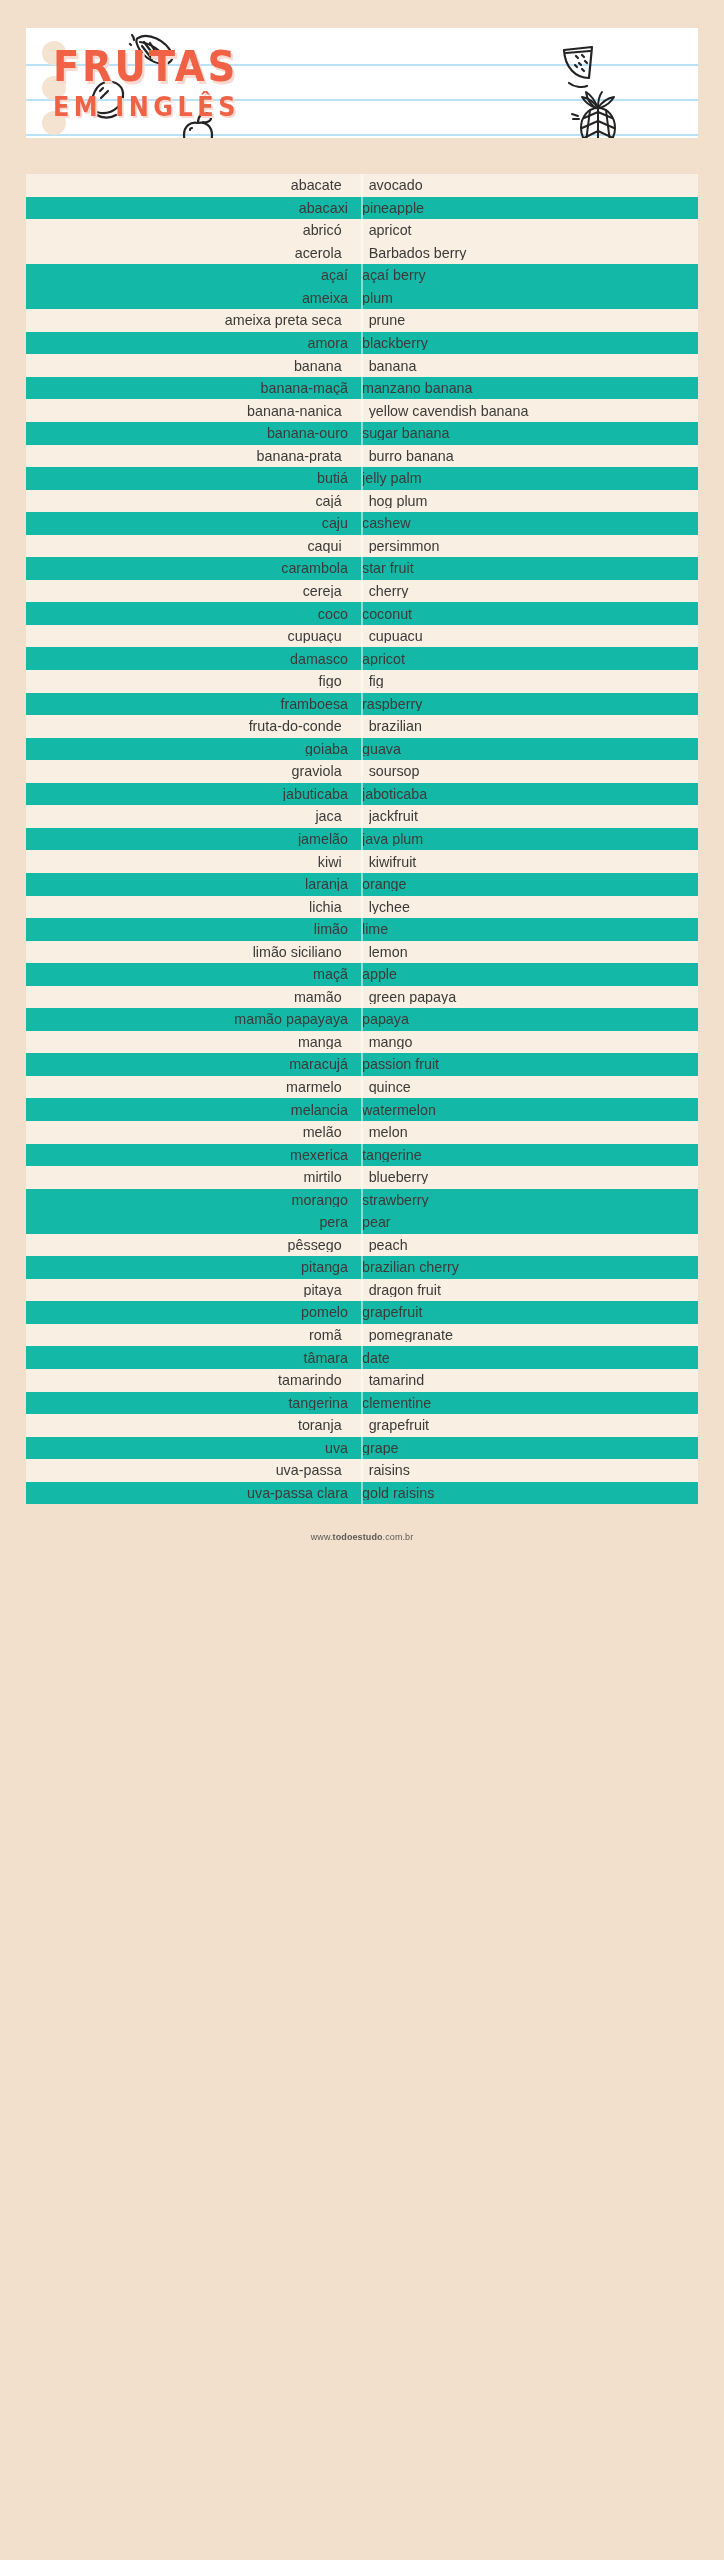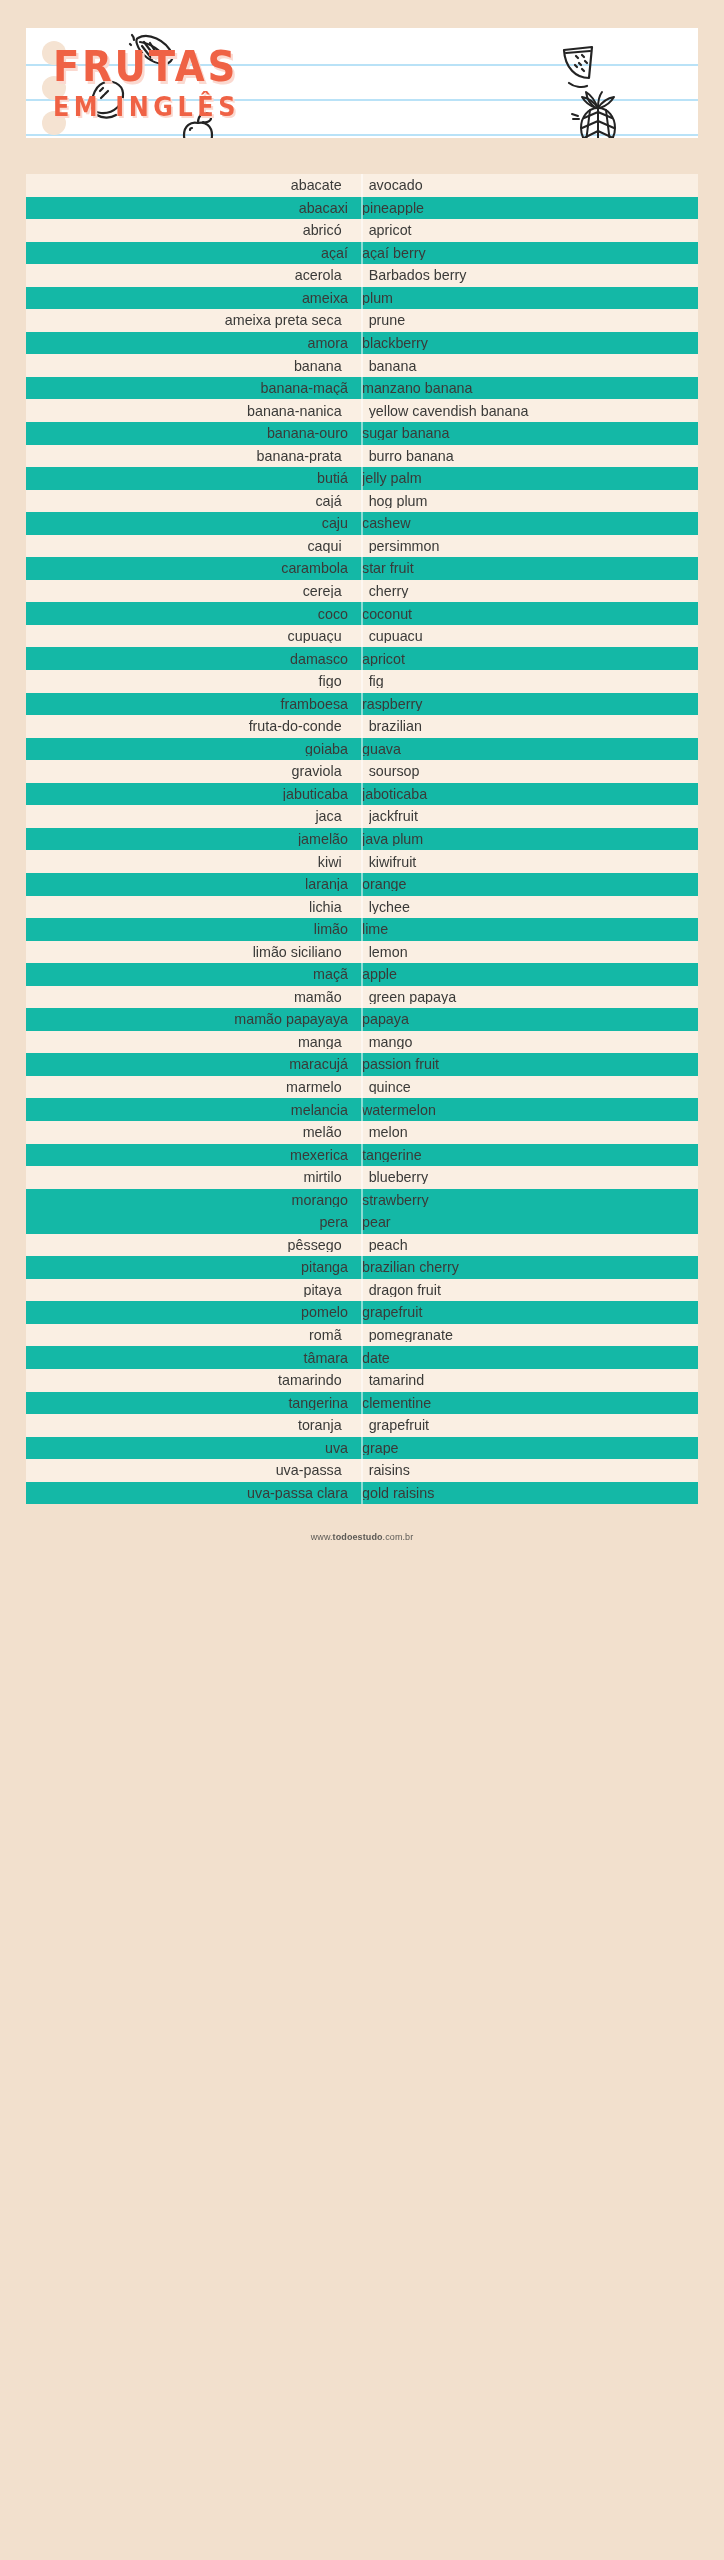--- a/index.html
+++ b/index.html
@@ -227,27 +227,27 @@
           <div class="cell cell-en">avocado</div>
         </div>
         <div class="row even">
           <div class="cell cell-pt">abacaxi</div>
           <div class="cell cell-en">pineapple</div>
         </div>
         <div class="row odd">
           <div class="cell cell-pt">abricó</div>
           <div class="cell cell-en">apricot</div>
         </div>
+        <div class="row odd">
+          <div class="cell cell-pt">acerola</div>
+          <div class="cell cell-en">Barbados berry</div>
+        </div>
         <div class="row even">
           <div class="cell cell-pt">açaí</div>
           <div class="cell cell-en">açaí berry</div>
-        </div>
-        <div class="row odd">
-          <div class="cell cell-pt">acerola</div>
-          <div class="cell cell-en">Barbados berry</div>
         </div>
         <div class="row even">
           <div class="cell cell-pt">ameixa</div>
           <div class="cell cell-en">plum</div>
         </div>
         <div class="row odd">
           <div class="cell cell-pt">ameixa preta seca</div>
           <div class="cell cell-en">prune</div>
         </div>
         <div class="row even">

